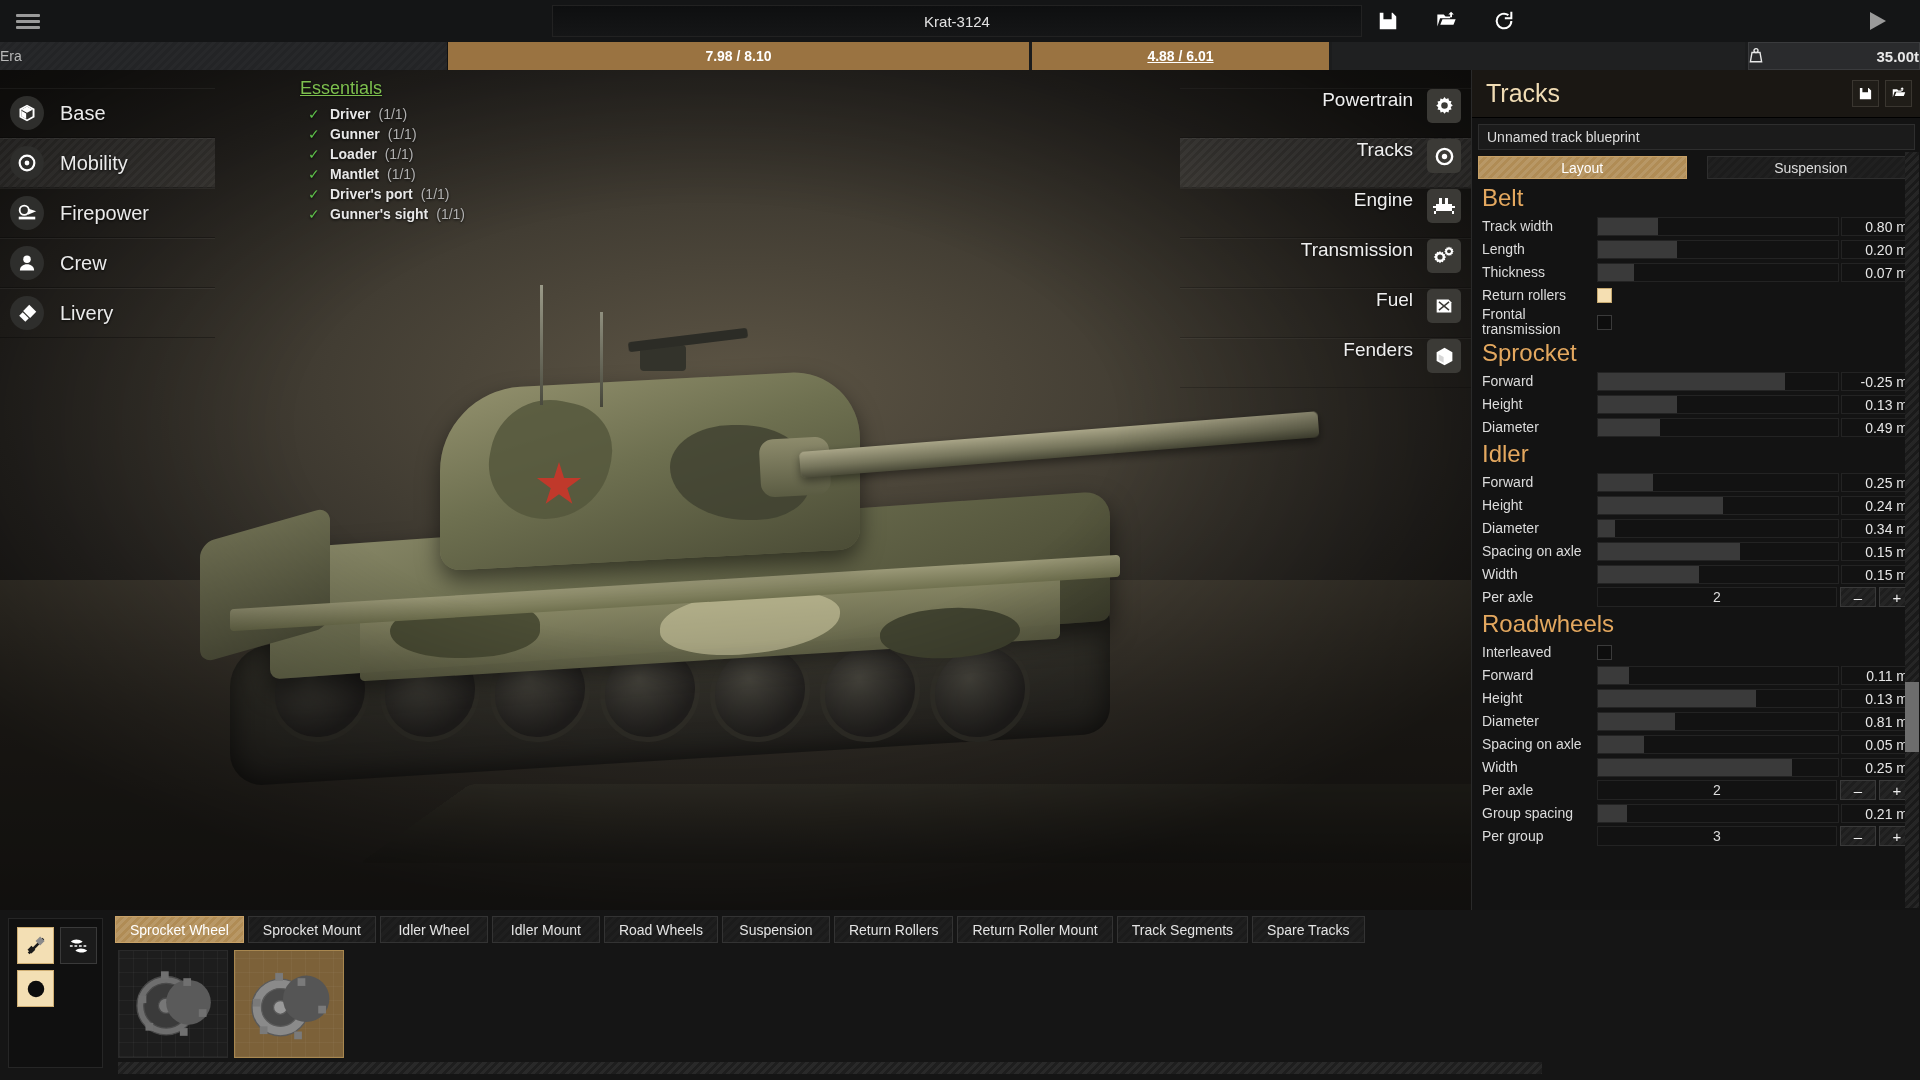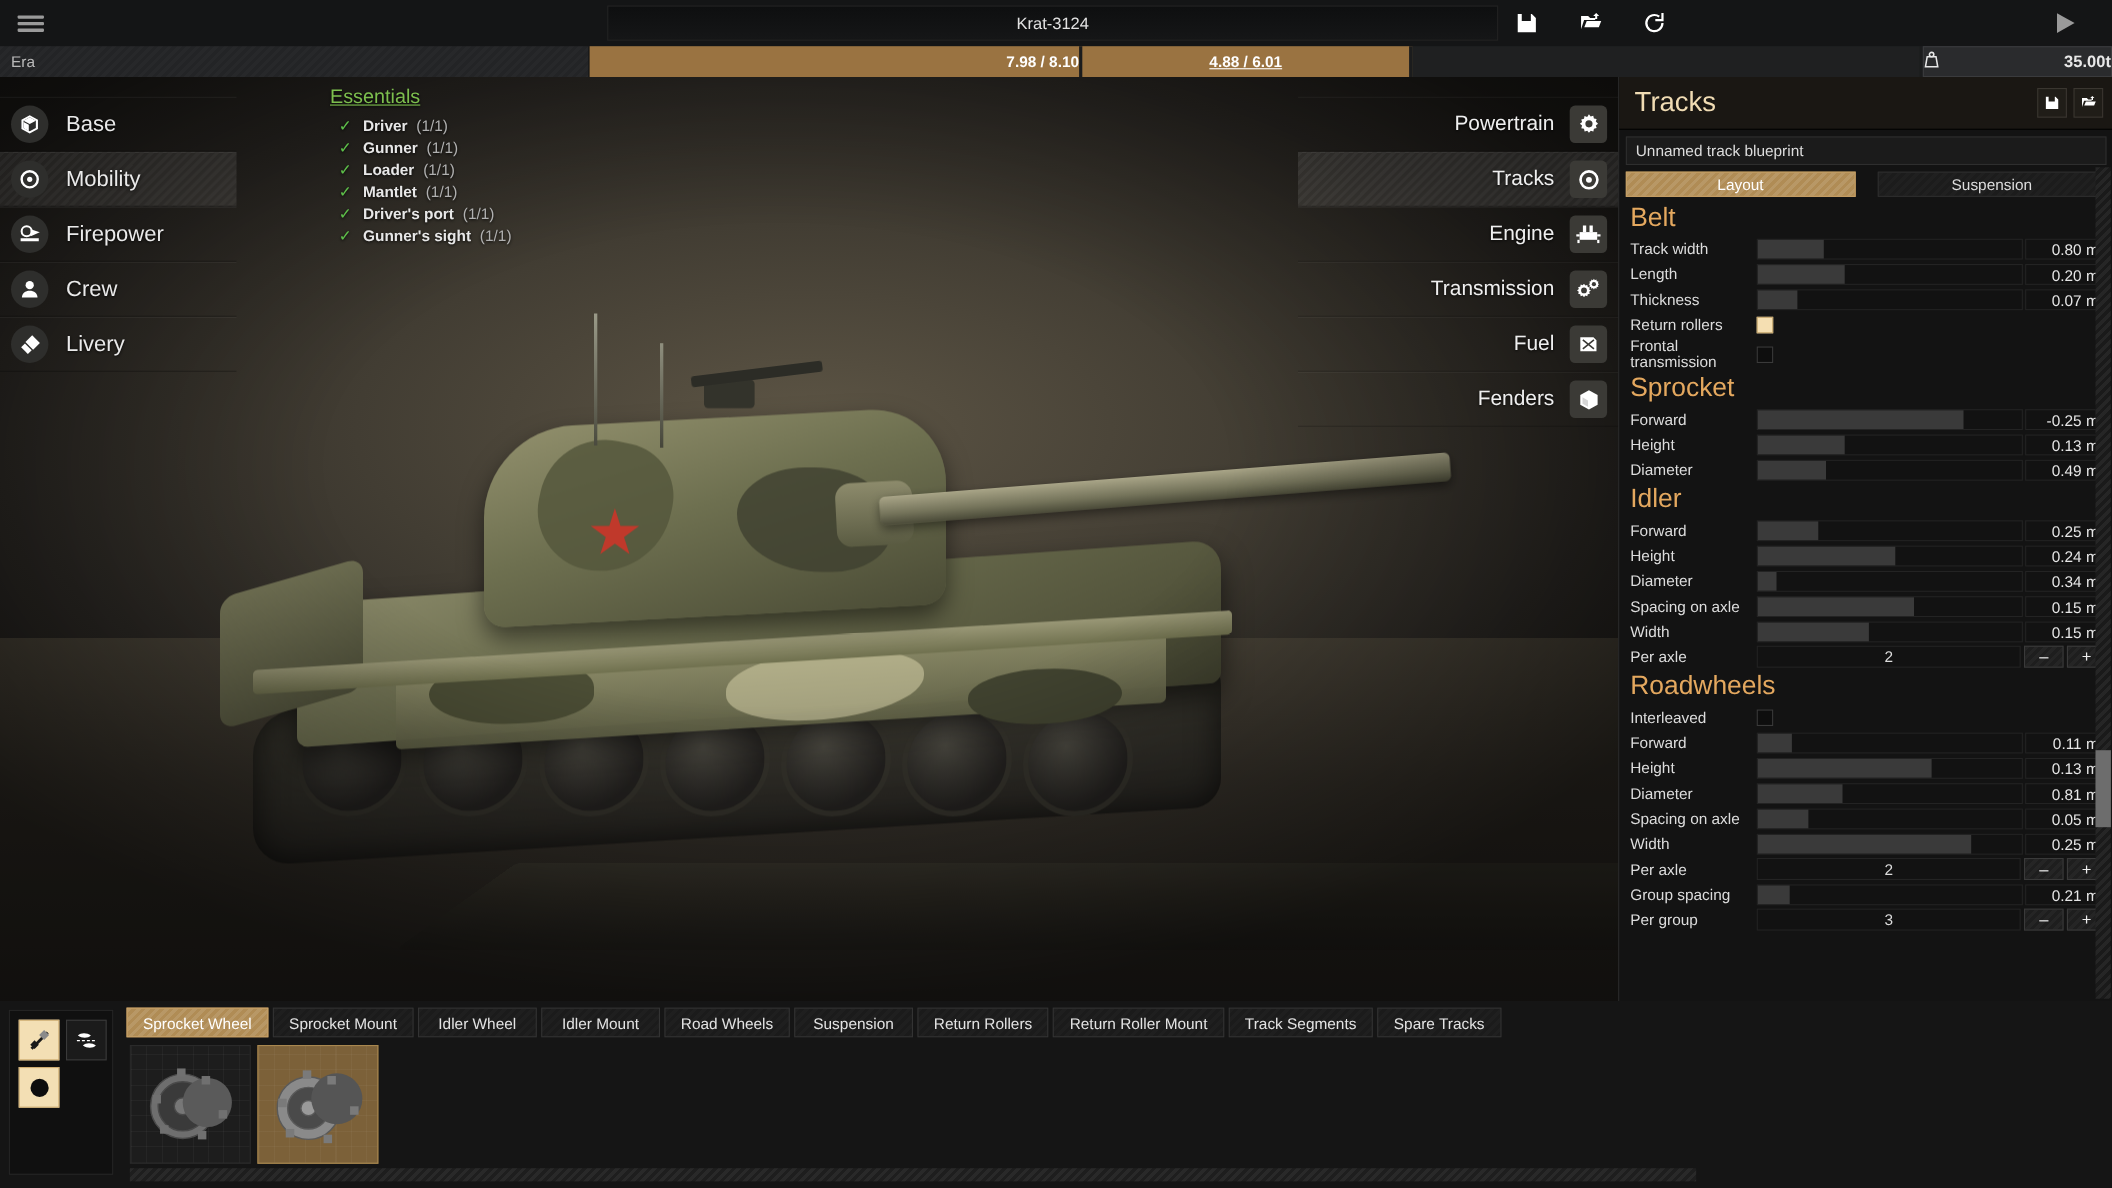--- a/index.html
+++ b/index.html
@@ -36,31 +36,31 @@
   .ticon svg{ display:block; }
   .playbtn{ position:absolute; right:22px; top:0; height:42px; width:40px;
     display:flex; align-items:center; justify-content:center; cursor:pointer;}
 
   
   .statsbar{
     position:absolute; left:0; top:42px; width:1920px; height:28px;
     background:#1b1c1d; display:flex; align-items:stretch;
   }
   .era-box{
-    width:536px; height:28px; background:#232426;
+    width:448px; height:28px; background:#232426;
     background-image:repeating-linear-gradient(135deg, rgba(255,255,255,.018) 0 3px, rgba(0,0,0,0) 3px 6px);
-    display:flex; align-items:center; padding-left:10px;
+    display:flex; align-items:center; 
     font-size:14px; color:#b9b9b9; border-right:1px solid #111;
   }
   .stat{
     background:#9a7341; color:#fff; font-size:14px; font-weight:bold;
     display:flex; align-items:center; justify-content:center;
     border-right:3px solid #1b1c1d;
   }
-  .stat.s1{ width:448px;justify-content:flex-end; }
+  .stat.s1{ width:584px; }
   .stat.s2{ width:300px;text-decoration:underline; }
   .stat-fill{ flex:1; background:#1f2021; border-right:3px solid #1b1c1d;}
   .weight{
     width:172px; background:#2a2b2d; border:1px solid #3a3b3d;
     display:flex; align-items:center; justify-content:space-between; gap:6px;
     font-size:15px; font-weight:bold; color:#e8e8e8;
   }
 
   
   .viewport{
@@ -166,21 +166,21 @@
   .navitem{ display:flex; align-items:center; gap:16px; height:50px; padding-left:10px;
     cursor:pointer; border-top:1px solid rgba(255,255,255,.05); border-bottom:1px solid rgba(0,0,0,.3);}
   .navitem.active{ background:rgba(255,255,255,.07);
     background-image:repeating-linear-gradient(135deg, rgba(255,255,255,.03) 0 3px, rgba(0,0,0,0) 3px 6px);}
   .nav-ic{ width:34px; height:34px; border-radius:50%; background:#2e2e2c;
     display:flex; align-items:center; justify-content:center; flex:0 0 34px;}
   .navitem span.lbl{ font-size:20px; color:#eaeaea; text-shadow:0 1px 3px rgba(0,0,0,.85);}
 
   
   .rightmenu{ position:absolute; left:1180px; top:88px; width:291px; z-index:6;}
-  .rmitem{ display:flex; align-items:center; justify-content:flex-end; gap:14px;
+  .rmitem{ display:flex; justify-content:flex-end; gap:14px;
     height:50px; padding-right:10px; cursor:pointer;
     border-top:1px solid rgba(255,255,255,.04); border-bottom:1px solid rgba(0,0,0,.22);}
   .rmitem.active{ background:rgba(255,255,255,.08);
     background-image:repeating-linear-gradient(135deg, rgba(255,255,255,.035) 0 3px, rgba(0,0,0,0) 3px 6px);}
   .rmitem .lbl{ font-size:19px; color:#efefef; text-shadow:0 1px 3px rgba(0,0,0,.85);}
   .rm-ic{ width:34px; height:34px; border-radius:5px; background:#3b3a36;
     display:flex; align-items:center; justify-content:center; flex:0 0 34px;}
 
   
   .panel{ position:absolute; left:1471px; top:70px; width:449px; height:840px;

